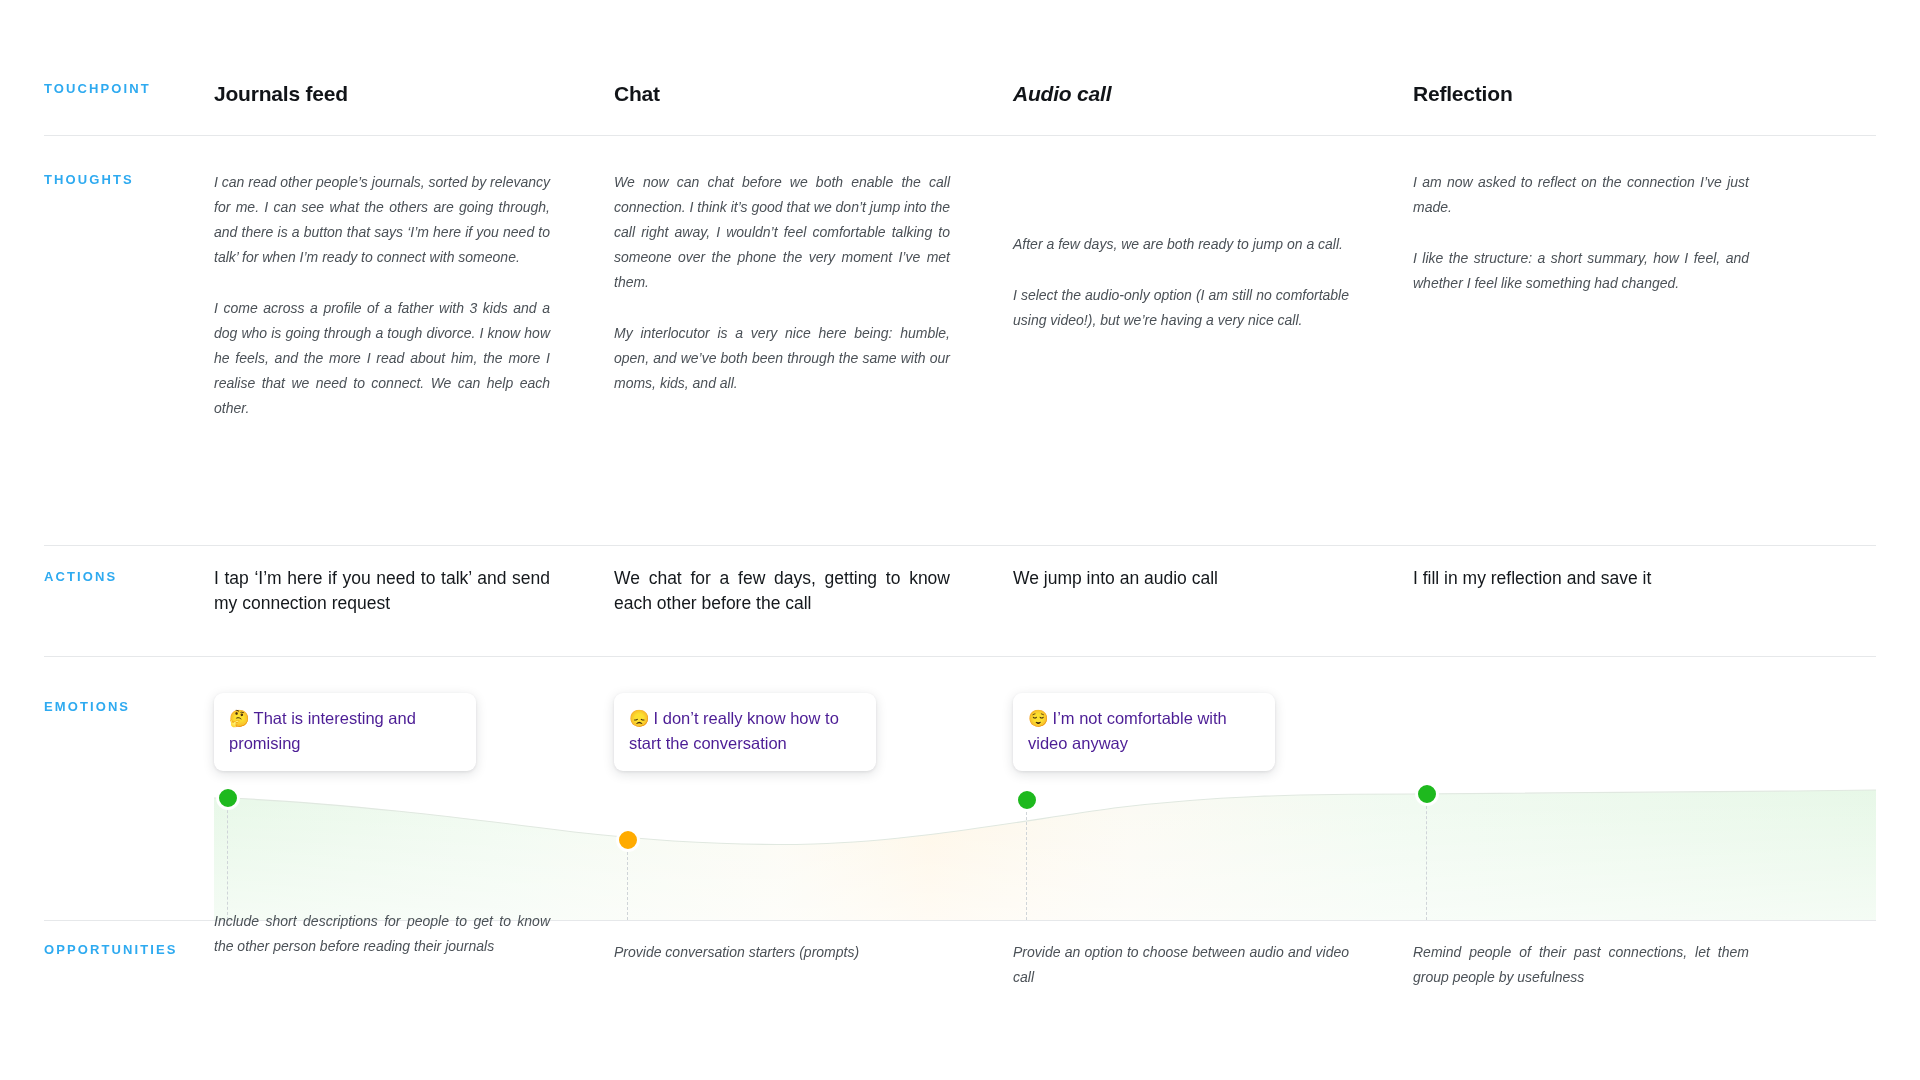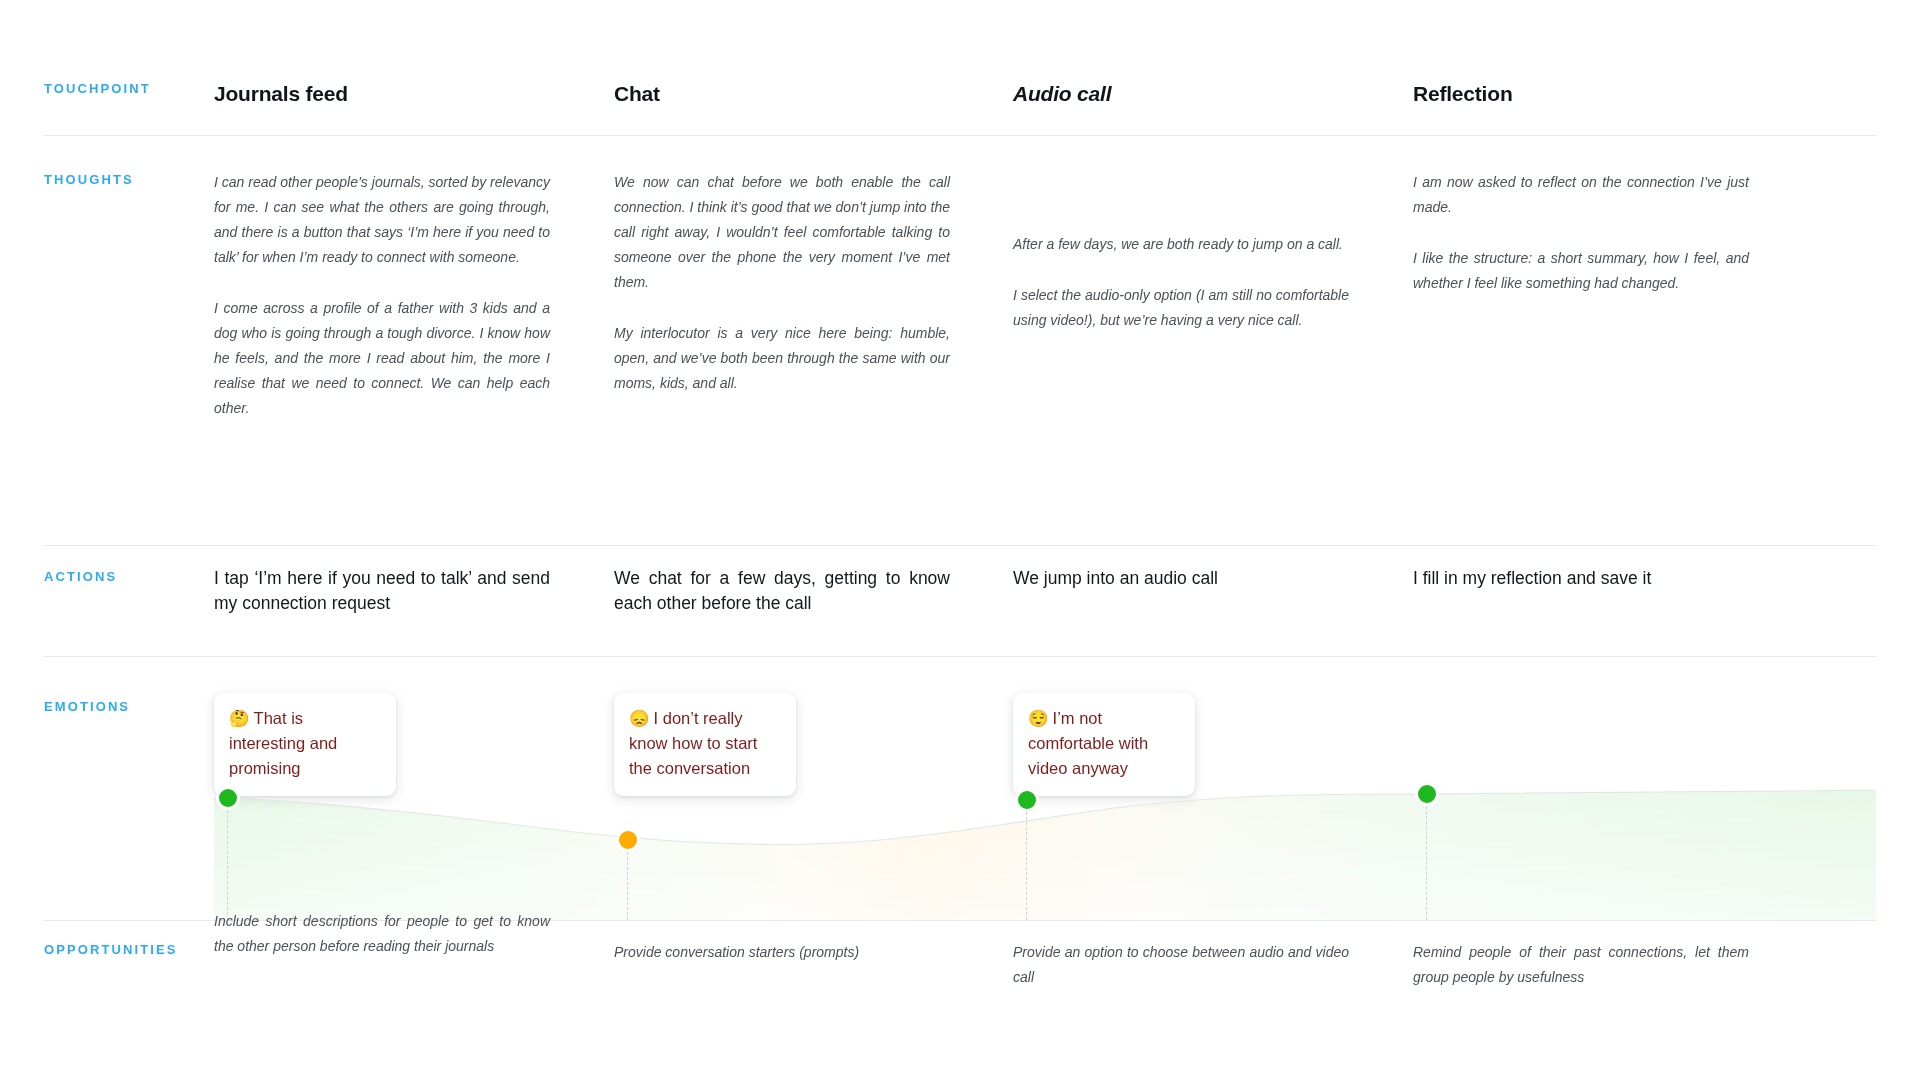--- a/index.html
+++ b/index.html
@@ -72,28 +72,28 @@
     font-size: 17.5px;
     line-height: 25px;
     color: #14181c;
     text-align: justify;
     font-family: "Liberation Sans", sans-serif;
   }
 
   
   .emo-card {
     position: absolute;
-    width: 182px;
+    width: 262px;
     background: #ffffff;
     border-radius: 9px;
     padding: 13px 15px 15px 15px;
     box-shadow: 0 3px 12px rgba(22,30,40,0.13), 0 1px 3px rgba(22,30,40,0.08);
     font-size: 16.5px;
     line-height: 25px;
-    color: #7f1d1d;
+    color: #4c1d95;
     font-family: "Liberation Sans", sans-serif;
   }
   .emo-emoji {
     font-size: 16.5px;
     margin-right: 4px;
   }
 
   
   #emotion-graph {
     position: absolute;

